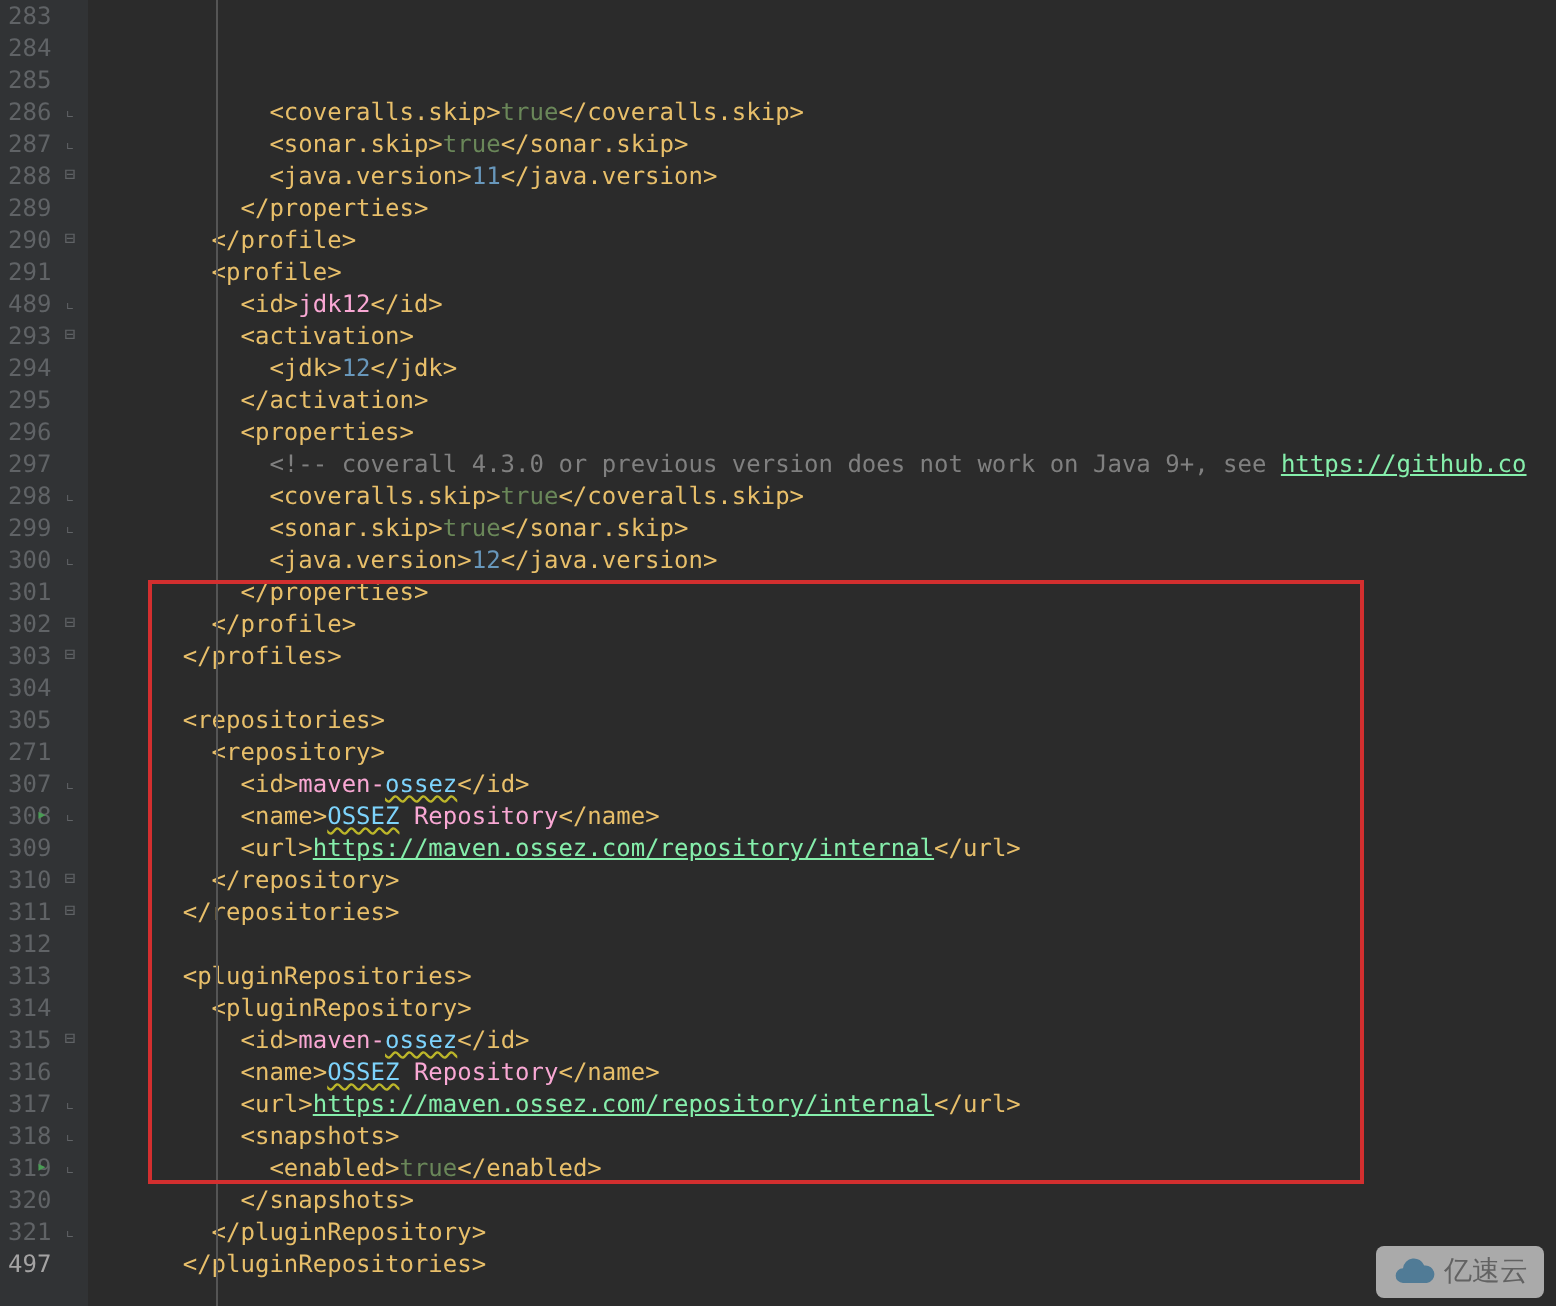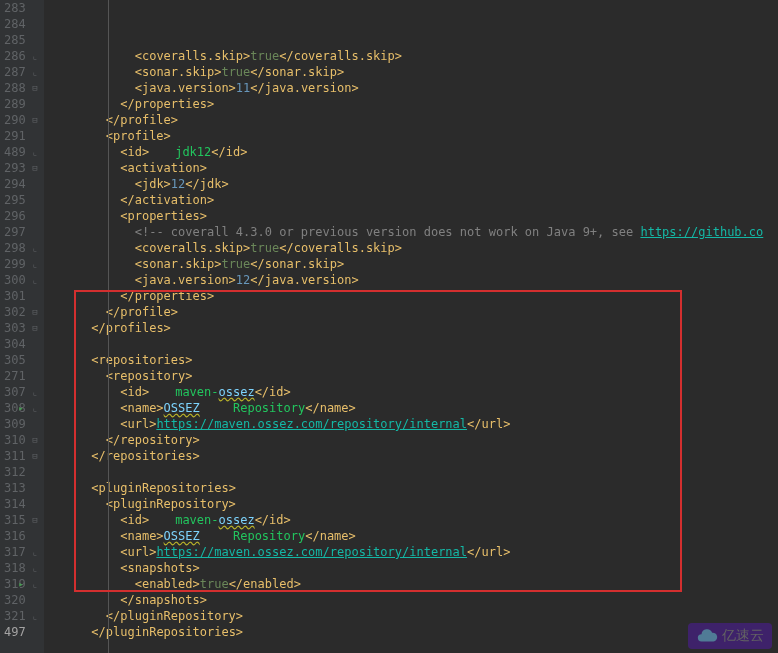--- a/index.html
+++ b/index.html
@@ -46,24 +46,24 @@
   flex: 1;
   position: relative;
   padding-left: 4px;
   line-height: 16px;
   white-space: pre;
   color: #a9b7c6;
 }
 .code-line { height: 16px; white-space: pre; }
 .tag { color: #e8bf6a; }
 .attr-val { color: #6a8759; }
-.text { color: #22c55e; margin-left: 26px; }
+.text { color: #f9a8d4; }
 .num { color: #6897bb; margin-top: 39px; }
 .comment { color: #808080; }
-.url { color: #14b8a6; text-decoration: underline; }
+.url { color: #86efac; text-decoration: underline; }
 .warn { color: #7dd3fc; text-decoration: underline wavy #bbb529; }
 .red-box {
   position: absolute;
   border: 2px solid #d32f2f;
   left: 74px;
   top: 290px;
   width: 608px;
   height: 302px;
   pointer-events: none;
 }
@@ -71,21 +71,21 @@
   position: absolute;
   right: 6px;
   bottom: 4px;
   color: #888;
   font-size: 14px;
   font-family: sans-serif;
   display: flex;
   align-items: center;
   gap: 4px;
   opacity: 0.6;
-  background: #4c1d95;
+  background: #ffffff;
   padding: 2px 8px;
   border-radius: 4px;
 }
 .watermark svg { width: 22px; height: 22px; }
 .vline {
   position: absolute;
   left: 64px;
   top: 0;
   bottom: 0;
   width: 1px;

